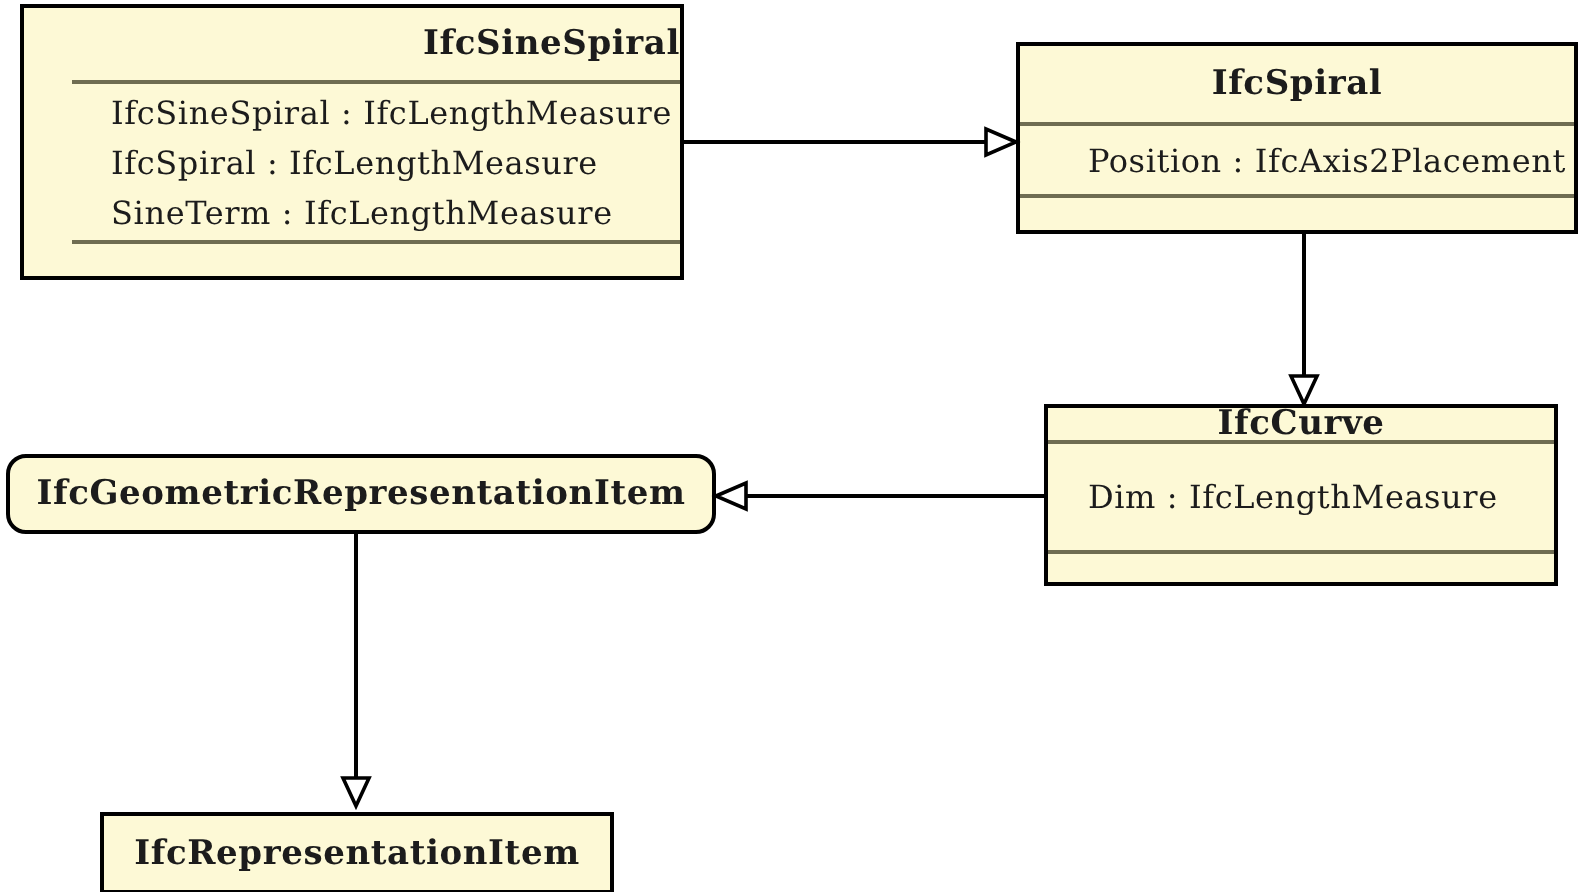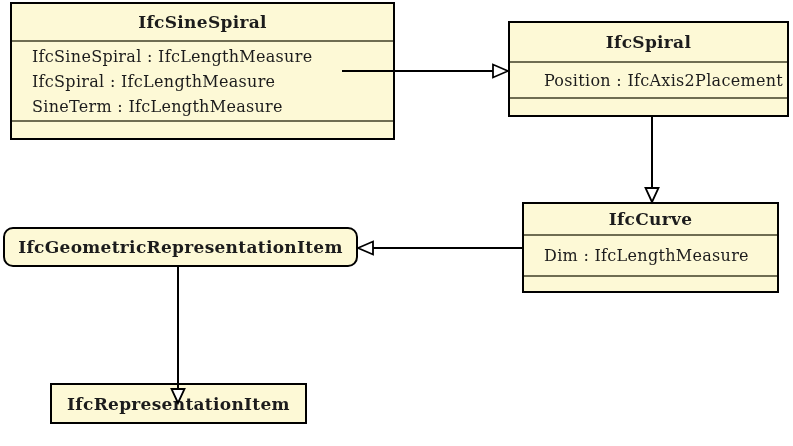--- a/index.html
+++ b/index.html
@@ -47,36 +47,36 @@
   .attr {
     font-size: 16px;
     line-height: 25px;
     letter-spacing: 0.3px;
     white-space: nowrap;
   }
   .box-empty {
     flex: 0 0 auto;
   }
   
-  #box-sinespiral { left: 10px;  top: 2px;   width: 385px; height: 138px; }
+  #box-sinespiral { left: 10px;  top: 2px;   width: 332px; height: 138px; align-items: flex-end; }
   #box-sinespiral .box-title { height: 36px; }
   #box-sinespiral .box-empty { height: 16px; }
 
   #box-spiral { left: 508px; top: 21px;  width: 281px; height: 96px; text-align: right; }
   #box-spiral .box-title { height: 38px; }
   #box-spiral .box-empty { height: 16px; }
 
   #box-curve { left: 522px; top: 202px; width: 257px; height: 91px; }
-  #box-curve .box-title { height: 30px; }
+  #box-curve .box-title { height: 16px; }
   #box-curve .box-empty { height: 14px; }
 
   #box-geomrepitem { left: 3px;   top: 227px; width: 355px; height: 40px; border-radius: 10px; }
   #box-geomrepitem .box-title { flex: 1 1 auto; }
 
-  #box-repitem { left: 50px;  top: 383px; width: 257px; height: 41px; }
+  #box-repitem { left: 50px;  top: 406px; width: 257px; height: 41px; }
   #box-repitem .box-title { flex: 1 1 auto; }
 
   .arrow-layer {
     position: absolute;
     left: 0;
     top: 0;
     width: 793px;
     height: 446px;
     pointer-events: none;
   }

